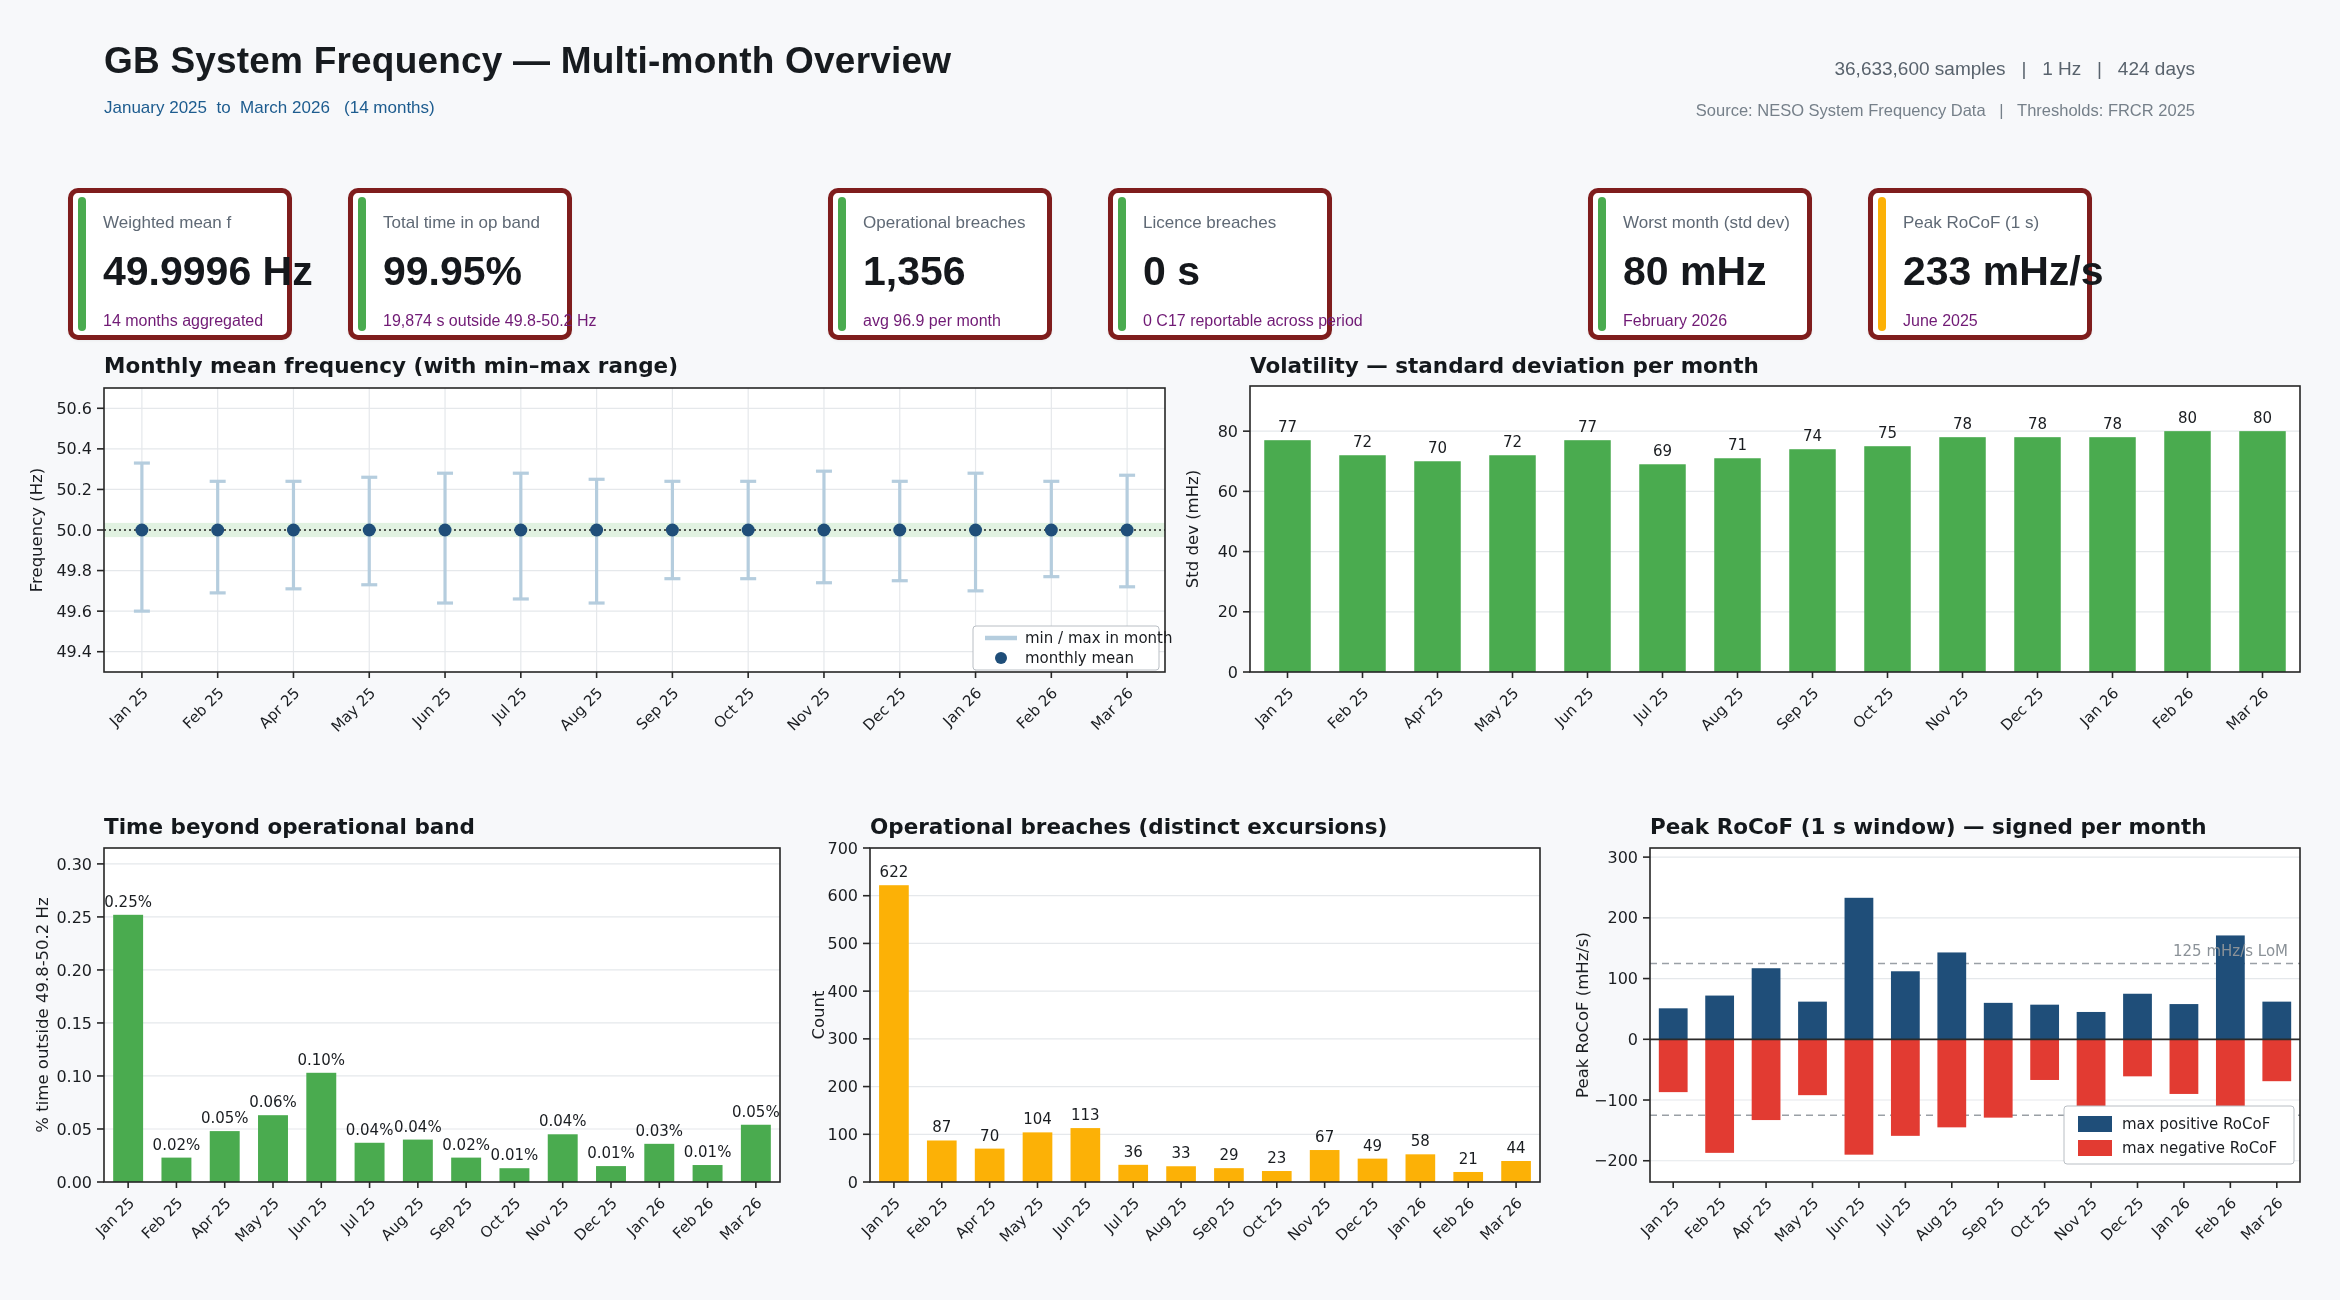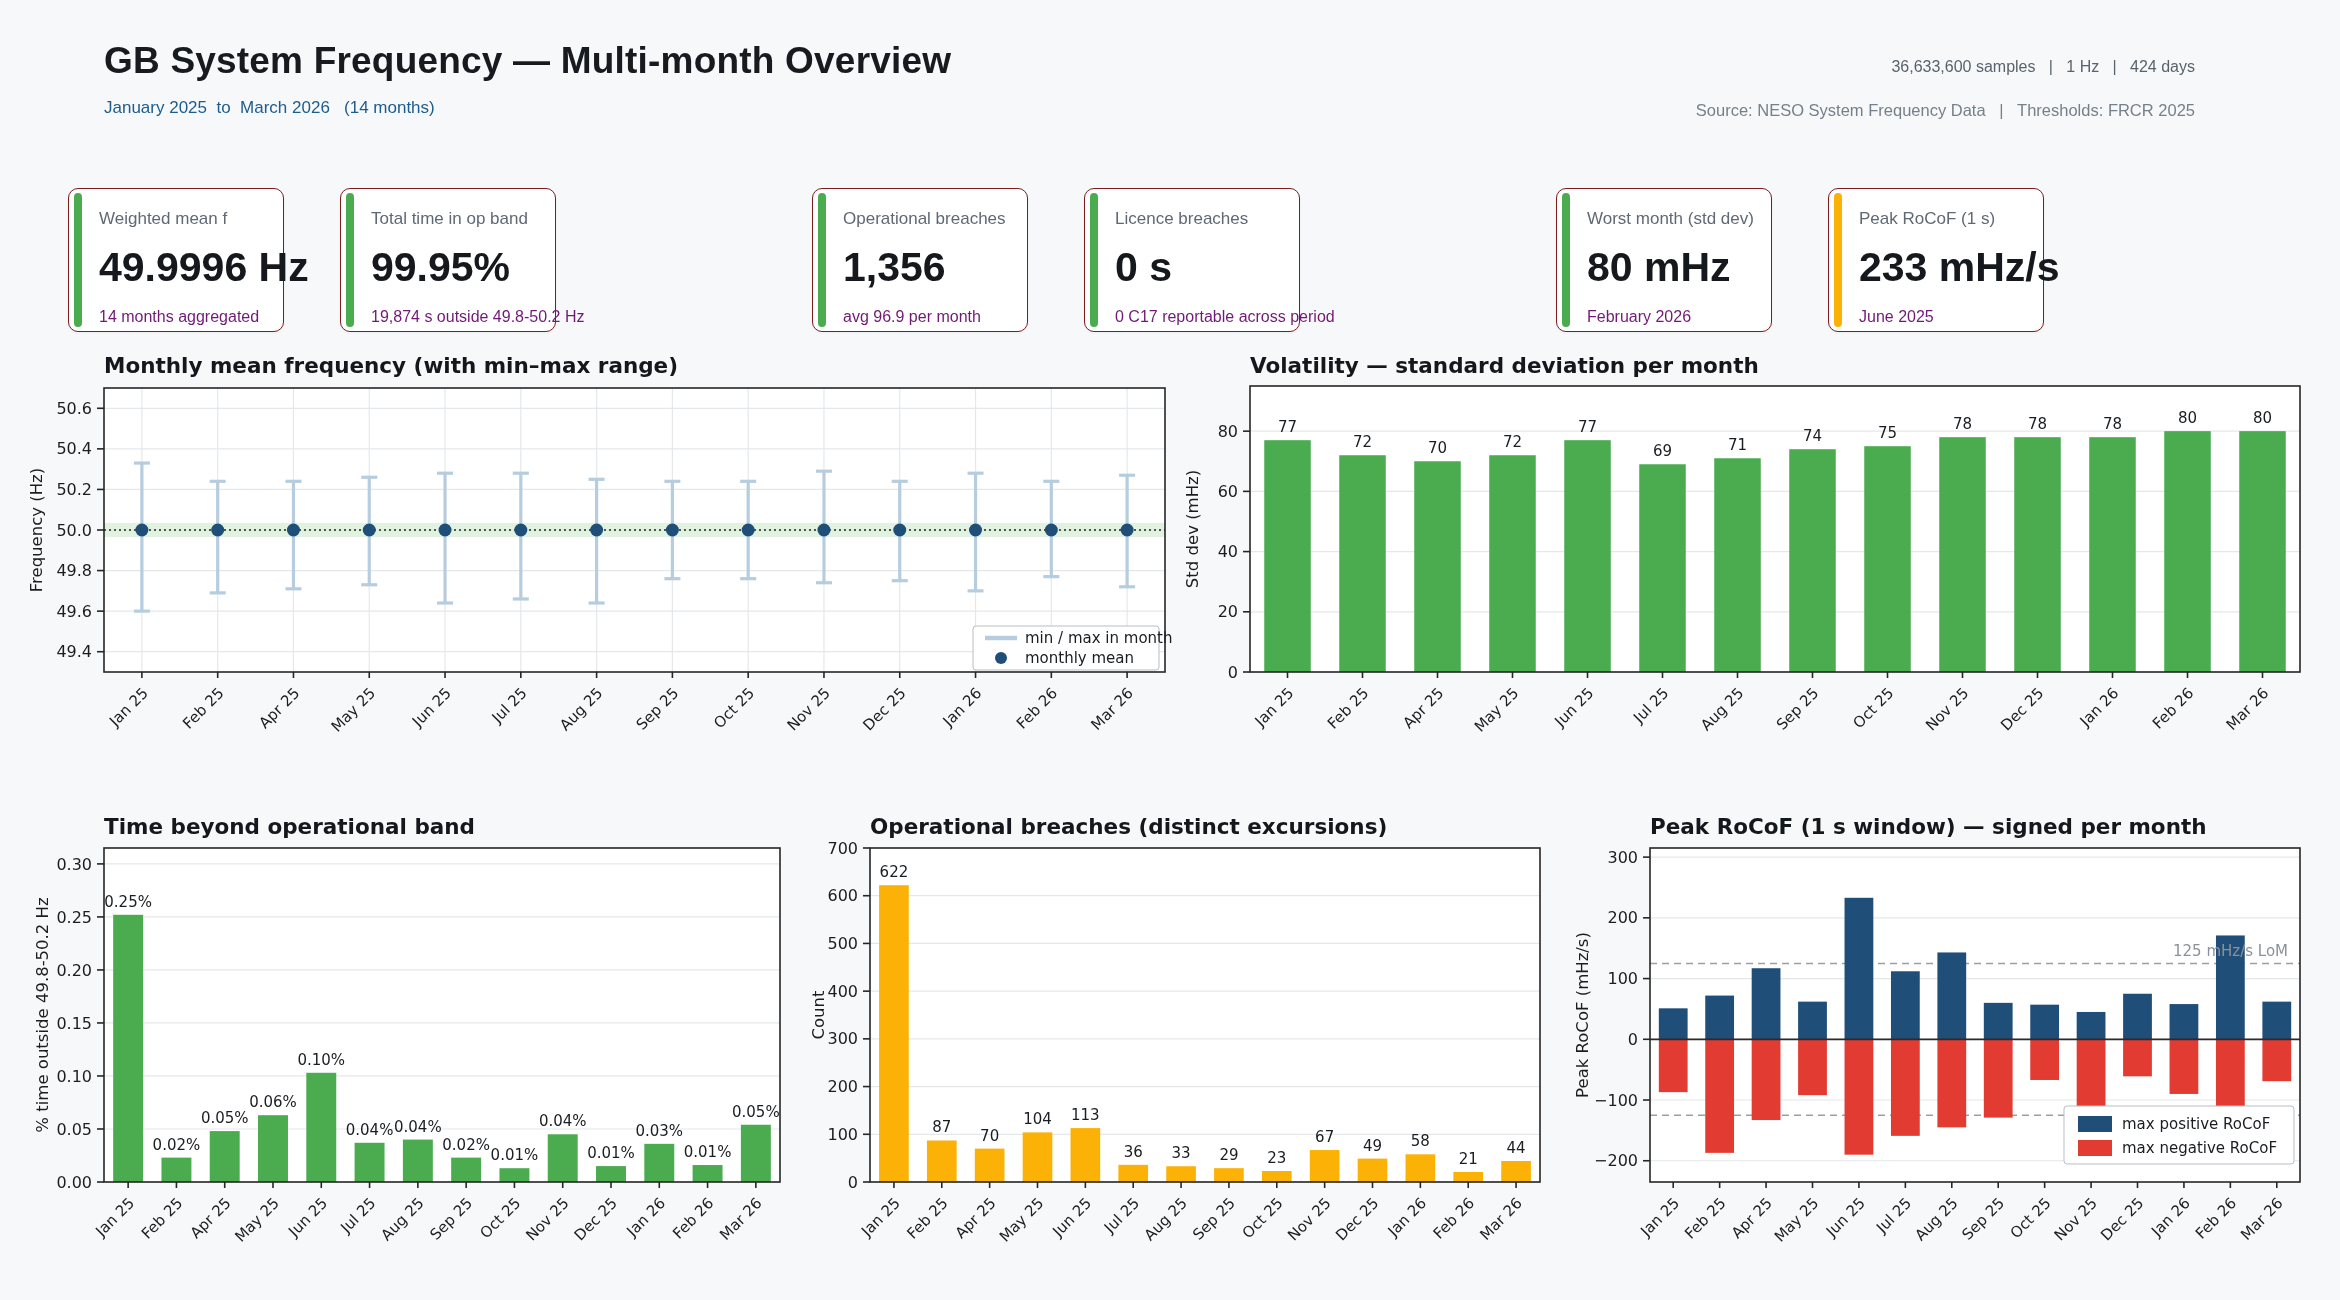--- a/index.html
+++ b/index.html
@@ -1,25 +1,25 @@
 <!DOCTYPE html>
 <html><head>
 <meta charset="utf-8">
 <style>
   html,body{margin:0;padding:0;background:#f7f8fa;}
   .page{position:relative;width:2340px;height:1300px;background:#f7f8fa;overflow:hidden;
         font-family:"Liberation Sans",sans-serif;color:#181c20;}
   
   .page-title{position:absolute;left:104px;top:40px;font-size:37px;font-weight:bold;letter-spacing:.2px;color:#171b1f;}
   .page-subtitle{position:absolute;left:104px;top:98px;font-size:17px;color:#1d5c8f;white-space:pre;}
-  .meta1{position:absolute;right:145px;top:58px;font-size:16px;color:#59636d;white-space:pre;}
+  .meta1{position:absolute;right:145px;top:58px;font-size:19px;color:#59636d;white-space:pre;}
   .meta2{position:absolute;right:145px;top:101px;font-size:16.5px;color:#76808a;white-space:pre;}
   
   .kpi-row{position:absolute;left:68px;top:188px;display:flex;}
-  .kpi-card{position:relative;width:214px;height:142px;background:#ffffff;border:1px solid #7f1d1d;
+  .kpi-card{position:relative;width:214px;height:142px;background:#ffffff;border:5px solid #7f1d1d;
             border-radius:10px;box-shadow:0 1px 3px rgba(20,30,40,.05);}
   .kpi-card:nth-child(2),.kpi-card:nth-child(4),.kpi-card:nth-child(6){margin-left:56px;}
   .kpi-card:nth-child(3),.kpi-card:nth-child(5){margin-left:256px;}
   .kpi-accent{position:absolute;left:5px;top:4px;bottom:4px;width:8px;border-radius:4px;}
   .kpi-body{position:absolute;left:30px;top:20px;right:6px;}
   .kpi-label{font-size:17px;color:#5f6975;white-space:nowrap;}
   .kpi-value{font-size:41px;font-weight:bold;color:#15181c;margin-top:15px;white-space:nowrap;}
   .kpi-note{font-size:16px;color:#701a75;margin-top:17px;white-space:nowrap;}
   
   .chart{position:absolute;}

